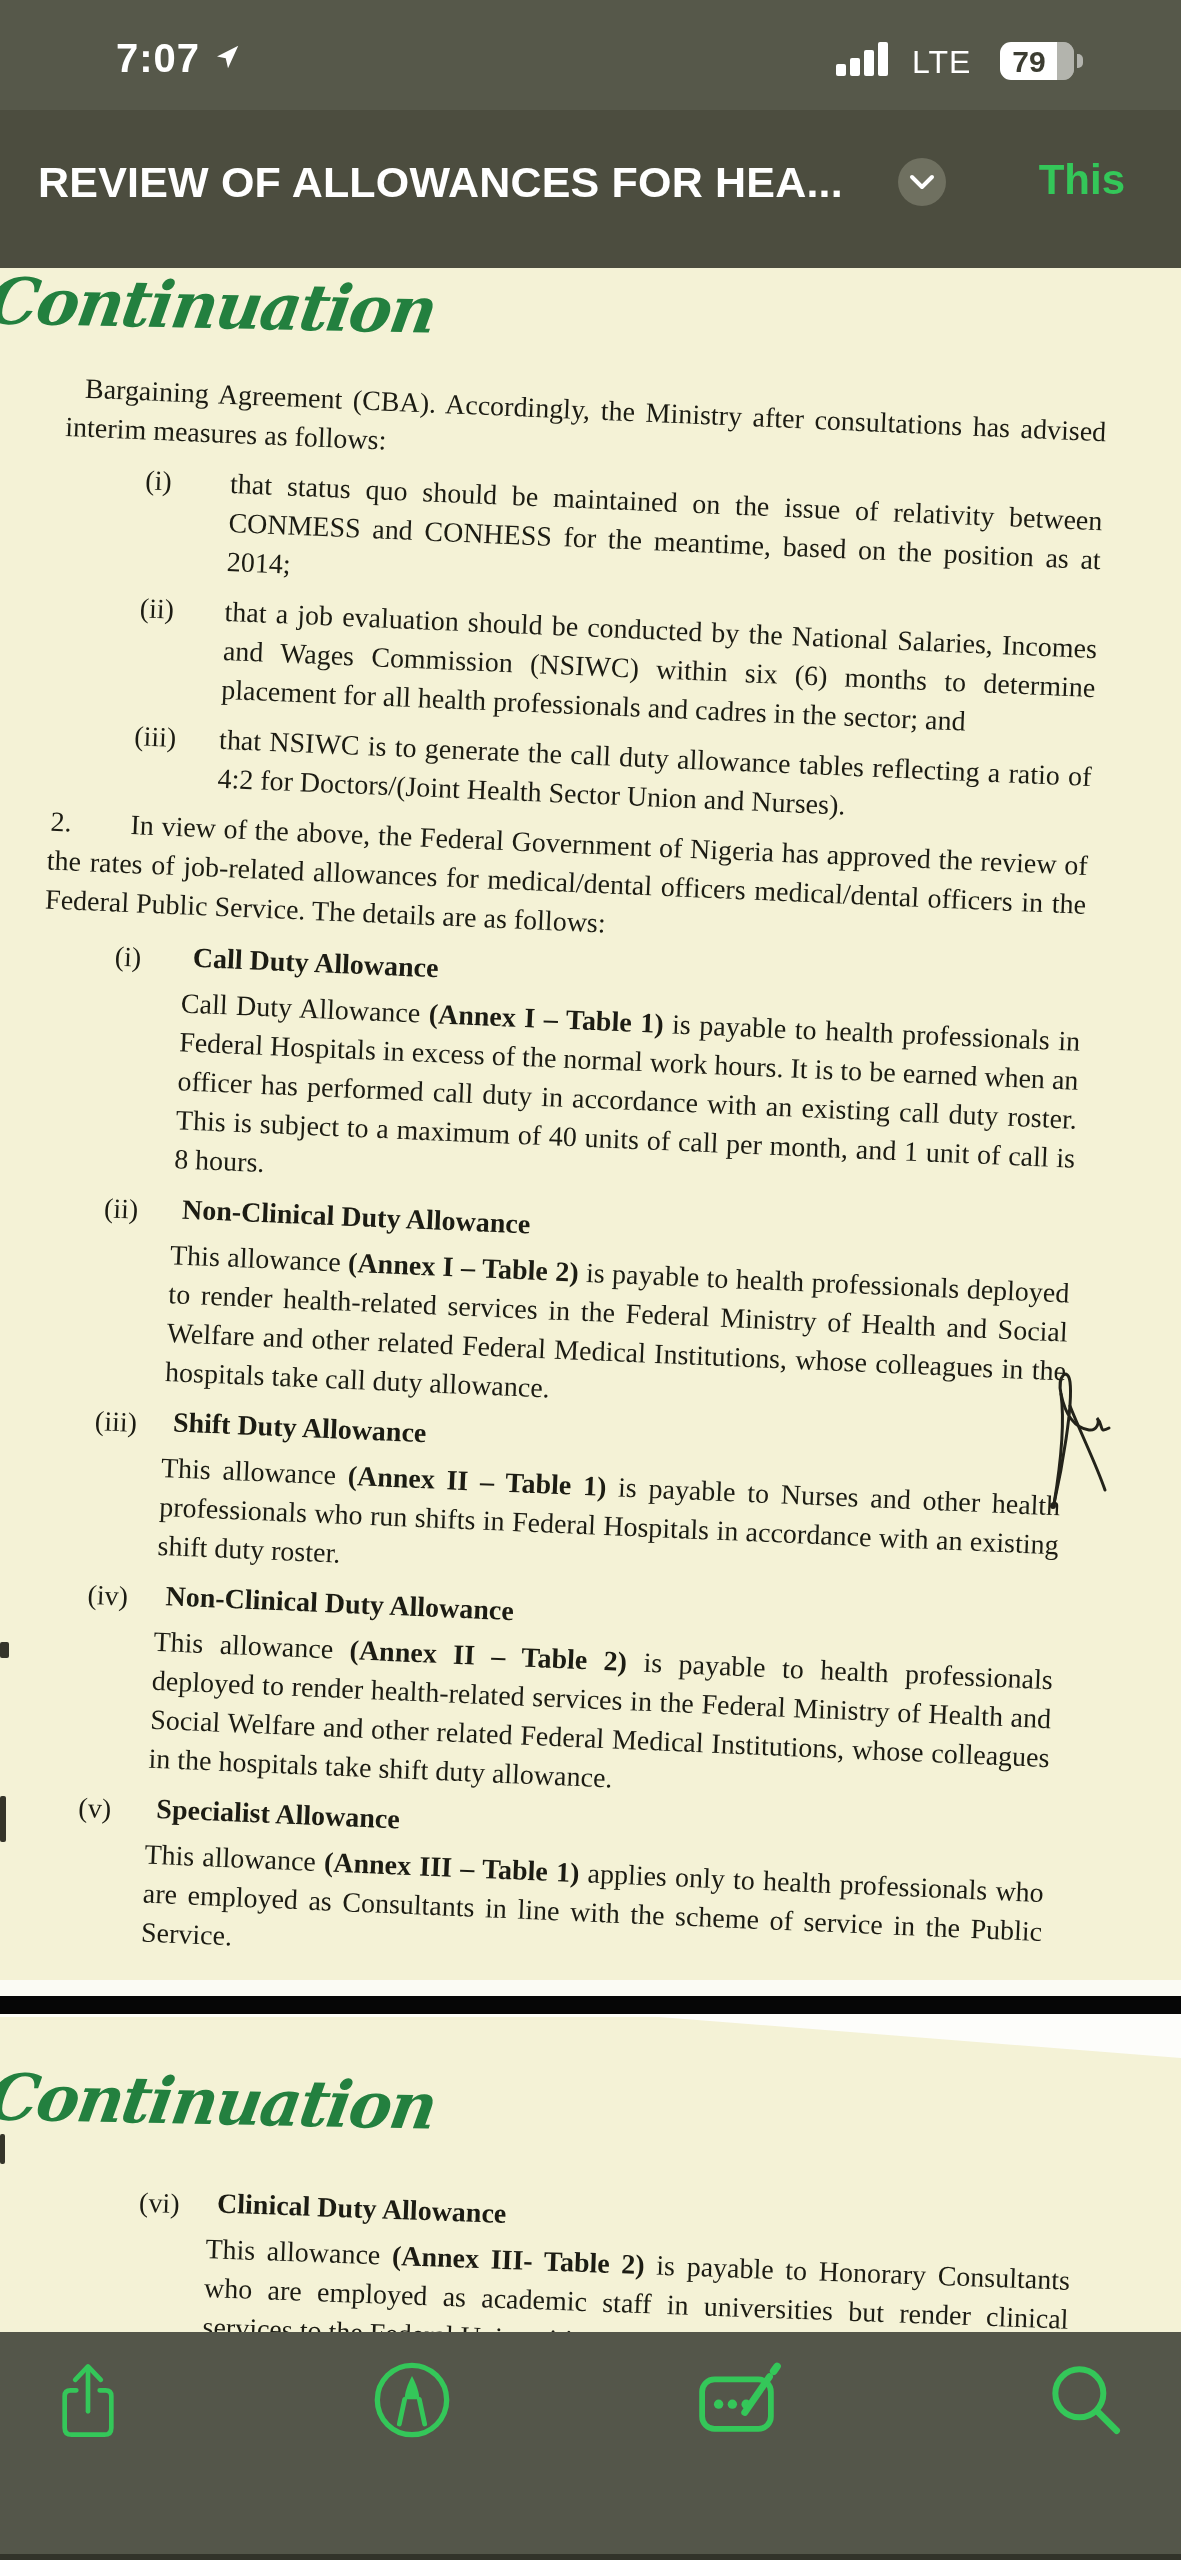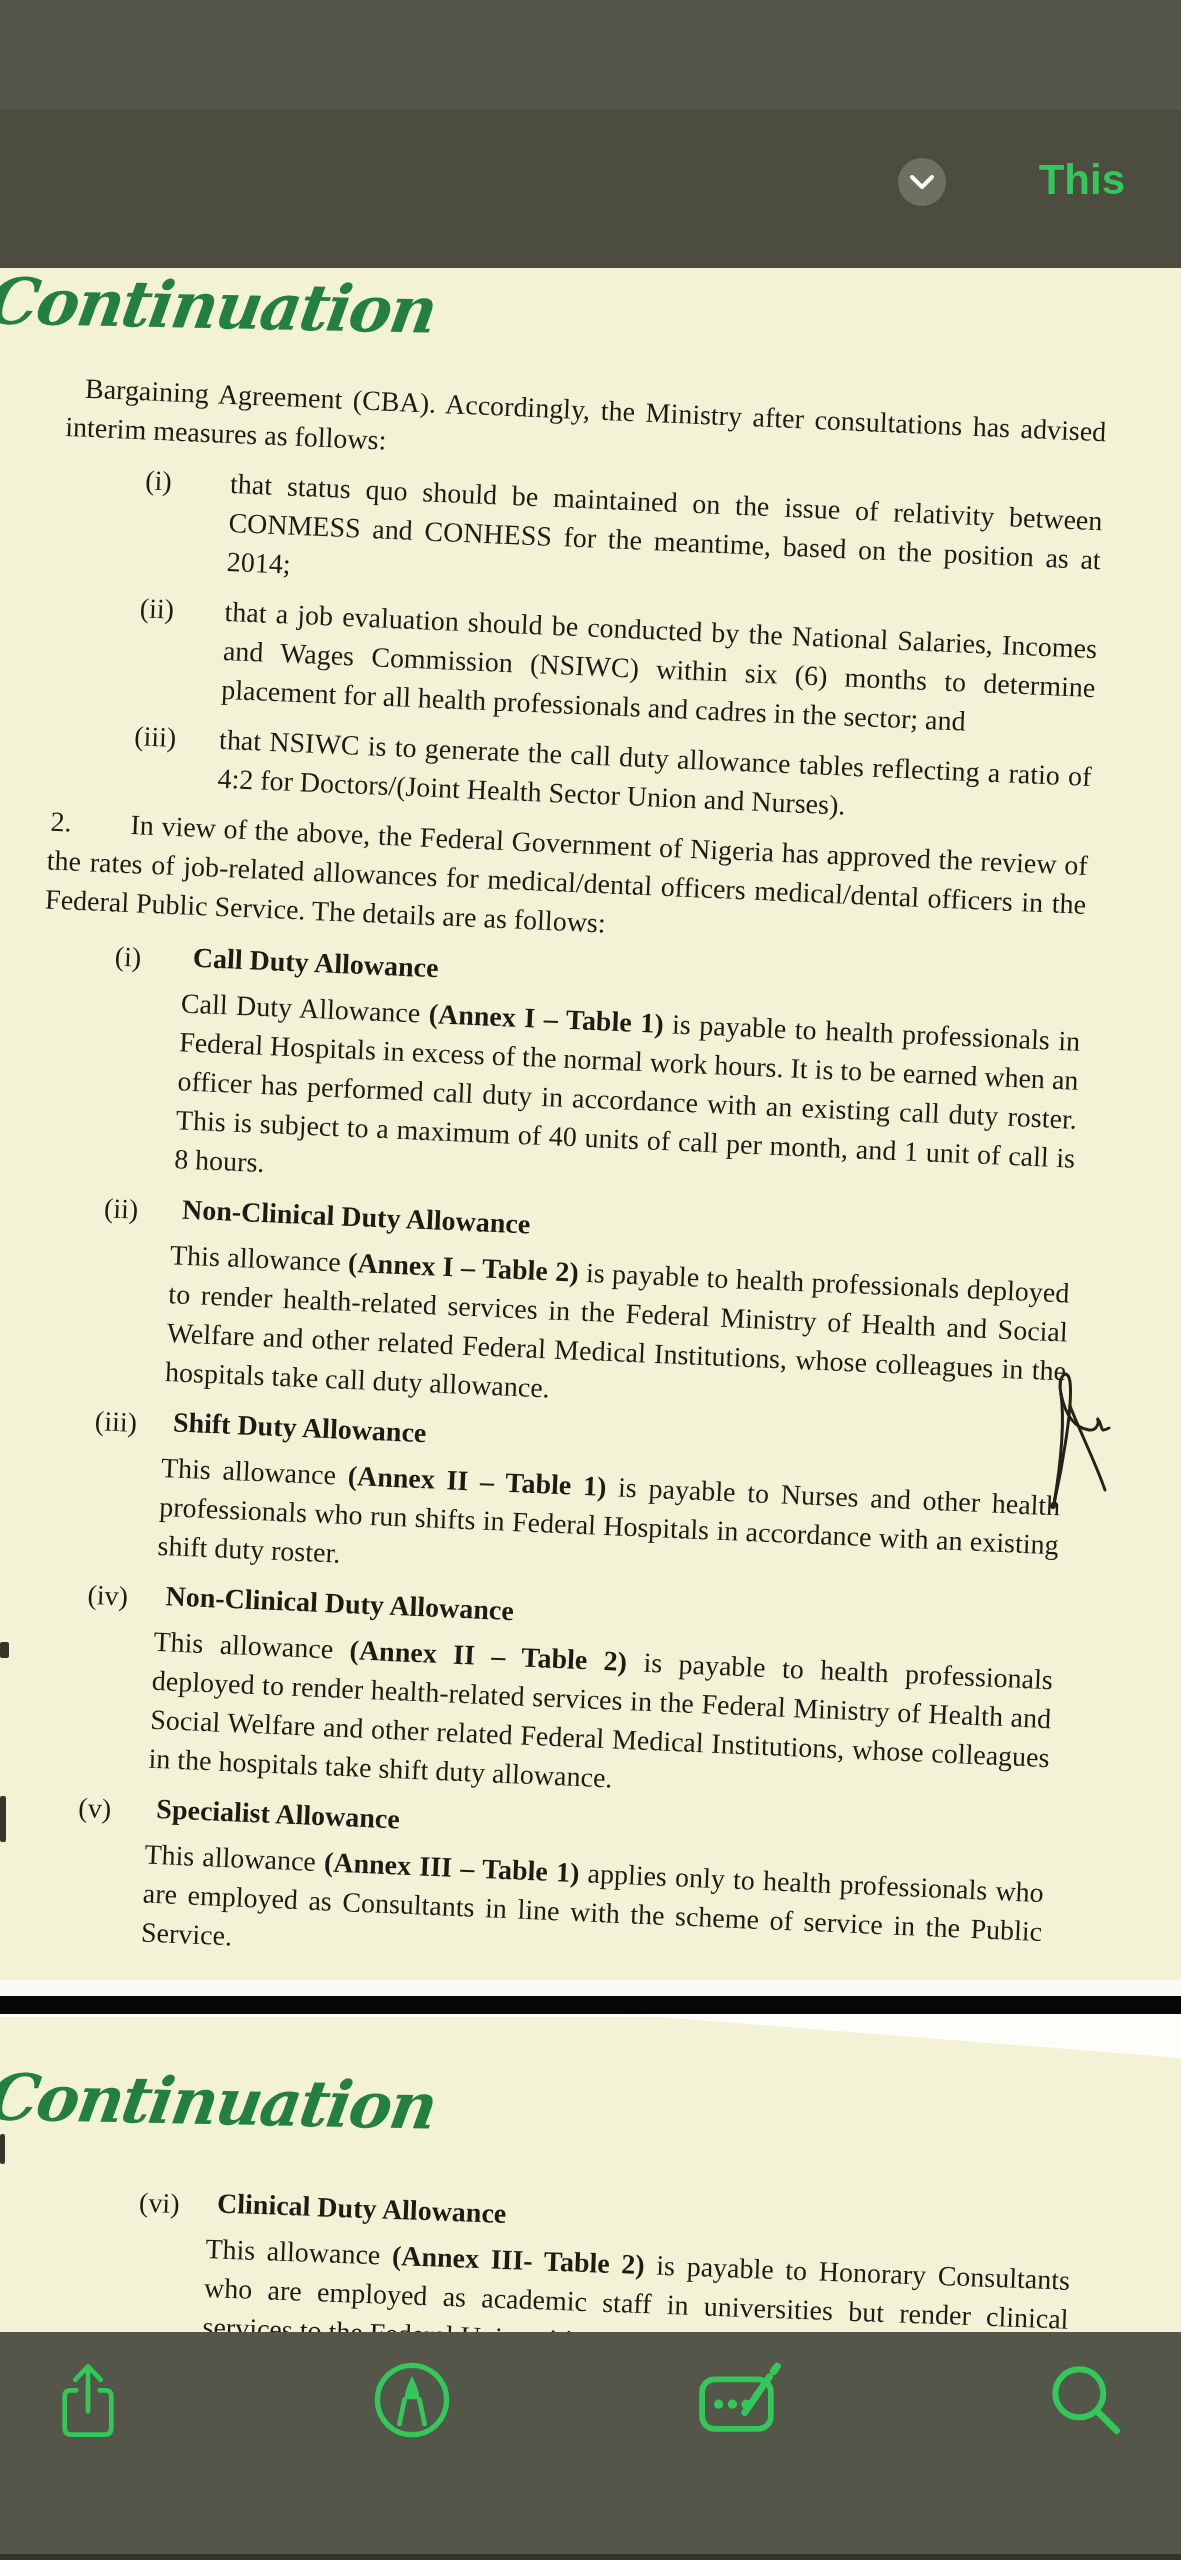--- a/index.html
+++ b/index.html
@@ -72,22 +72,47 @@
   .tb-sign{left:698px;}
   .tb-search{left:1046px;}
   .tb-btn svg{position:absolute;left:0;top:0;}
   .baseline-strip{position:absolute;left:0;bottom:0;width:100%;height:6px;background:#32332a;}
 </style>
 </head>
 <body>
 
 <div id="screen">
 
+  <div class="status-bar">
+    <div class="time">7:07</div>
+    <div class="loc-icon">
+      <svg width="30" height="30" viewBox="0 0 24 24">
+          <path d="M21 3 L4 11.5 L11 13 L12.8 21 Z" fill="#fff"></path>
+        </svg>
+    </div>
+    <div class="sig-icon">
+      <svg width="54" height="34" viewBox="0 0 54 34">
+        <rect x="0" y="22" width="10" height="12" rx="2" fill="#fff"></rect>
+        <rect x="14" y="16" width="10" height="18" rx="2" fill="#fff"></rect>
+        <rect x="28" y="8" width="10" height="26" rx="2" fill="#fff"></rect>
+        <rect x="42" y="0" width="10" height="34" rx="2" fill="#fff"></rect>
+      </svg>
+    </div>
+    <div class="net-label">LTE</div>
+    <div class="battery">
+      <div class="bat-body">
+        <div class="bat-empty"></div>
+        <div class="bat-num">79</div>
+      </div>
+      <div class="bat-tip"></div>
+    </div>
+  </div>
 
   <div class="nav-bar">
+    <div class="doc-title">REVIEW OF ALLOWANCES FOR HEA...</div>
     <div class="chev-btn">
       <span>
         <svg width="30" height="24" viewBox="0 0 30 24">
             <polyline points="5,7 15,17 25,7" fill="none" stroke="#fff" stroke-width="4" stroke-linecap="round" stroke-linejoin="round"></polyline>
           </svg>
       </span>
     </div>
     <div class="done-btn">This</div>
   </div>
 

